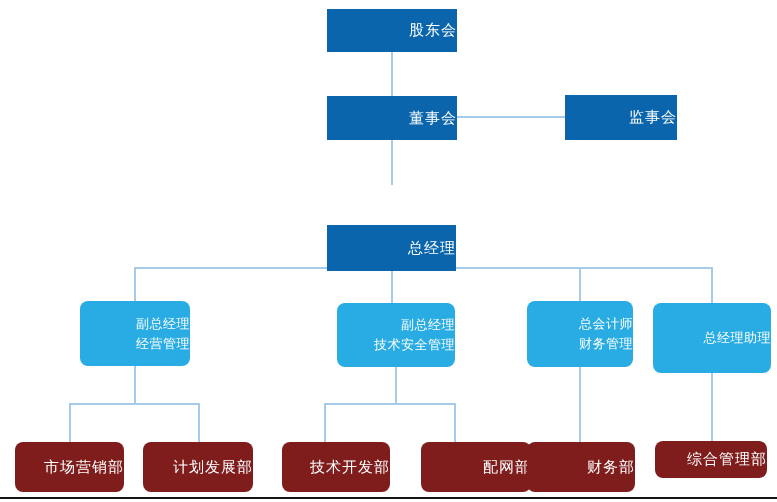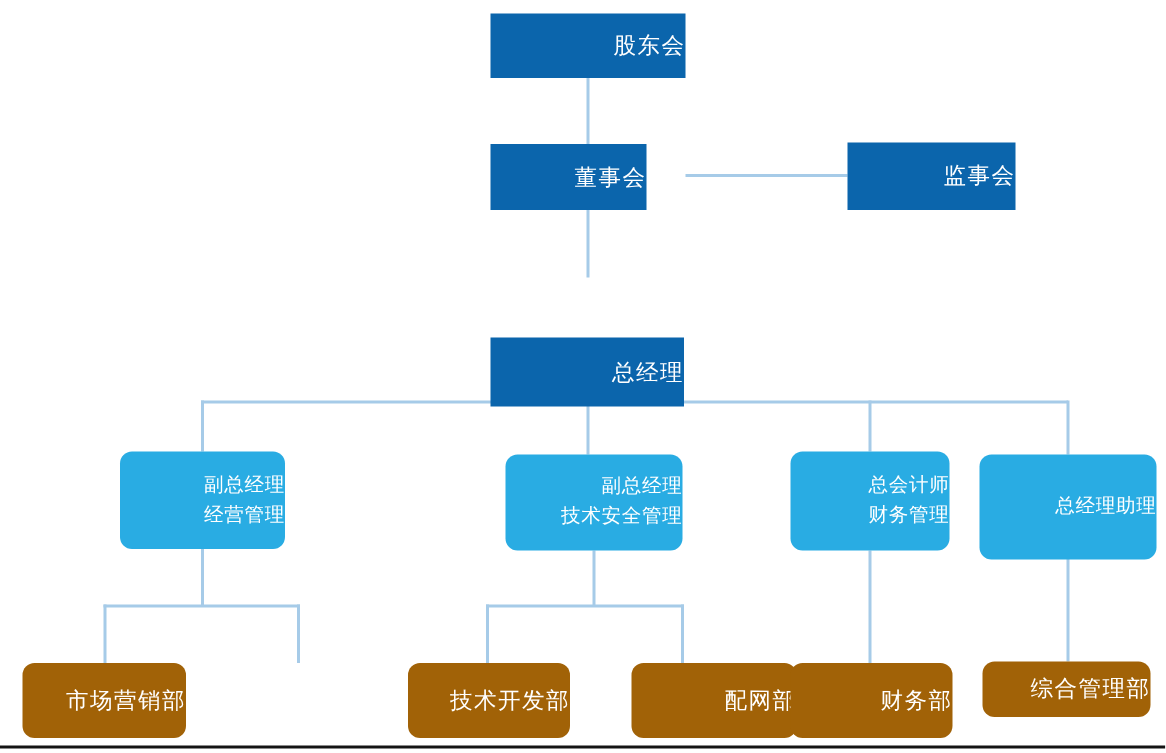--- a/index.html
+++ b/index.html
@@ -24,50 +24,50 @@
     letter-spacing:1px;
   }
   .round-blue{
     background:#29ace3;
     border-radius:8px;
     font-size:13px;
     line-height:20px;
     letter-spacing:0.5px;
   }
   .round-green{
-    background:#a16207;
+    background:#7f1d1d;
     border-radius:8px;
     font-size:15px;
     letter-spacing:1px;
   }
   .line{position:absolute;background:#a6cbe8;}
   .vline{width:2px;}
   .hline{height:2px;}
   .bottom-edge{
     position:absolute;
     left:0;top:497px;width:777px;height:2px;
     background:#141414;
   }
 
   
   #n-shareholders{left:327px;top:9px;width:130px;height:43px;}
-  #n-board{left:327px;top:96px;width:104px;height:44px;}
+  #n-board{left:327px;top:96px;width:130px;height:44px;}
   #n-supervisors{left:565px;top:95px;width:112px;height:45px;}
   #n-gm{left:327px;top:185px;width:129px;height:46px;margin-top:40px;}
 
   
   #n-deputy-ops{left:80px;top:301px;width:110px;height:65px;}
   #n-deputy-tech{left:337px;top:303px;width:118px;height:64px;}
   #n-accountant{left:527px;top:301px;width:106px;height:66px;}
   #n-assistant{left:653px;top:303px;width:118px;height:70px;}
 
   
   #n-marketing{left:15px;top:442px;width:109px;height:50px;}
   #n-planning{left:143px;top:442px;width:110px;height:50px;}
-  #n-techdev{left:272px;top:442px;width:108px;height:50px;padding-left:15px;}
+  #n-techdev{left:282px;top:442px;width:108px;height:50px;padding-left:15px;}
   #n-distribution{left:400px;top:442px;width:110px;height:50px;margin-left:21px;}
   #n-finance{left:527px;top:442px;width:108px;height:50px;}
   #n-admin{left:655px;top:441px;width:112px;height:37px;}
 
   
   #c-v1{left:391px;top:52px;height:44px;}
   #c-h1{left:457px;top:116px;width:108px;}
   #c-v2{left:391px;top:140px;height:45px;}
   #c-v3{left:391px;top:231px;height:72px;}
   #c-rail1{left:134px;top:267px;width:578px;}
@@ -136,20 +136,23 @@
     <span>总会计师</span>
     <span>财务管理</span>
   </div>
   <div class="node round-blue" id="n-assistant">
     <span>总经理助理</span>
   </div>
 
   <div class="node round-green" id="n-marketing">
     <span>市场营销部</span>
   </div>
+  <div class="node round-green" id="n-planning">
+    <span>计划发展部</span>
+  </div>
   <div class="node round-green" id="n-techdev">
     <span>技术开发部</span>
   </div>
   <div class="node round-green" id="n-distribution">
     <span>配网部</span>
   </div>
   <div class="node round-green" id="n-finance">
     <span>财务部</span>
   </div>
   <div class="node round-green" id="n-admin">

